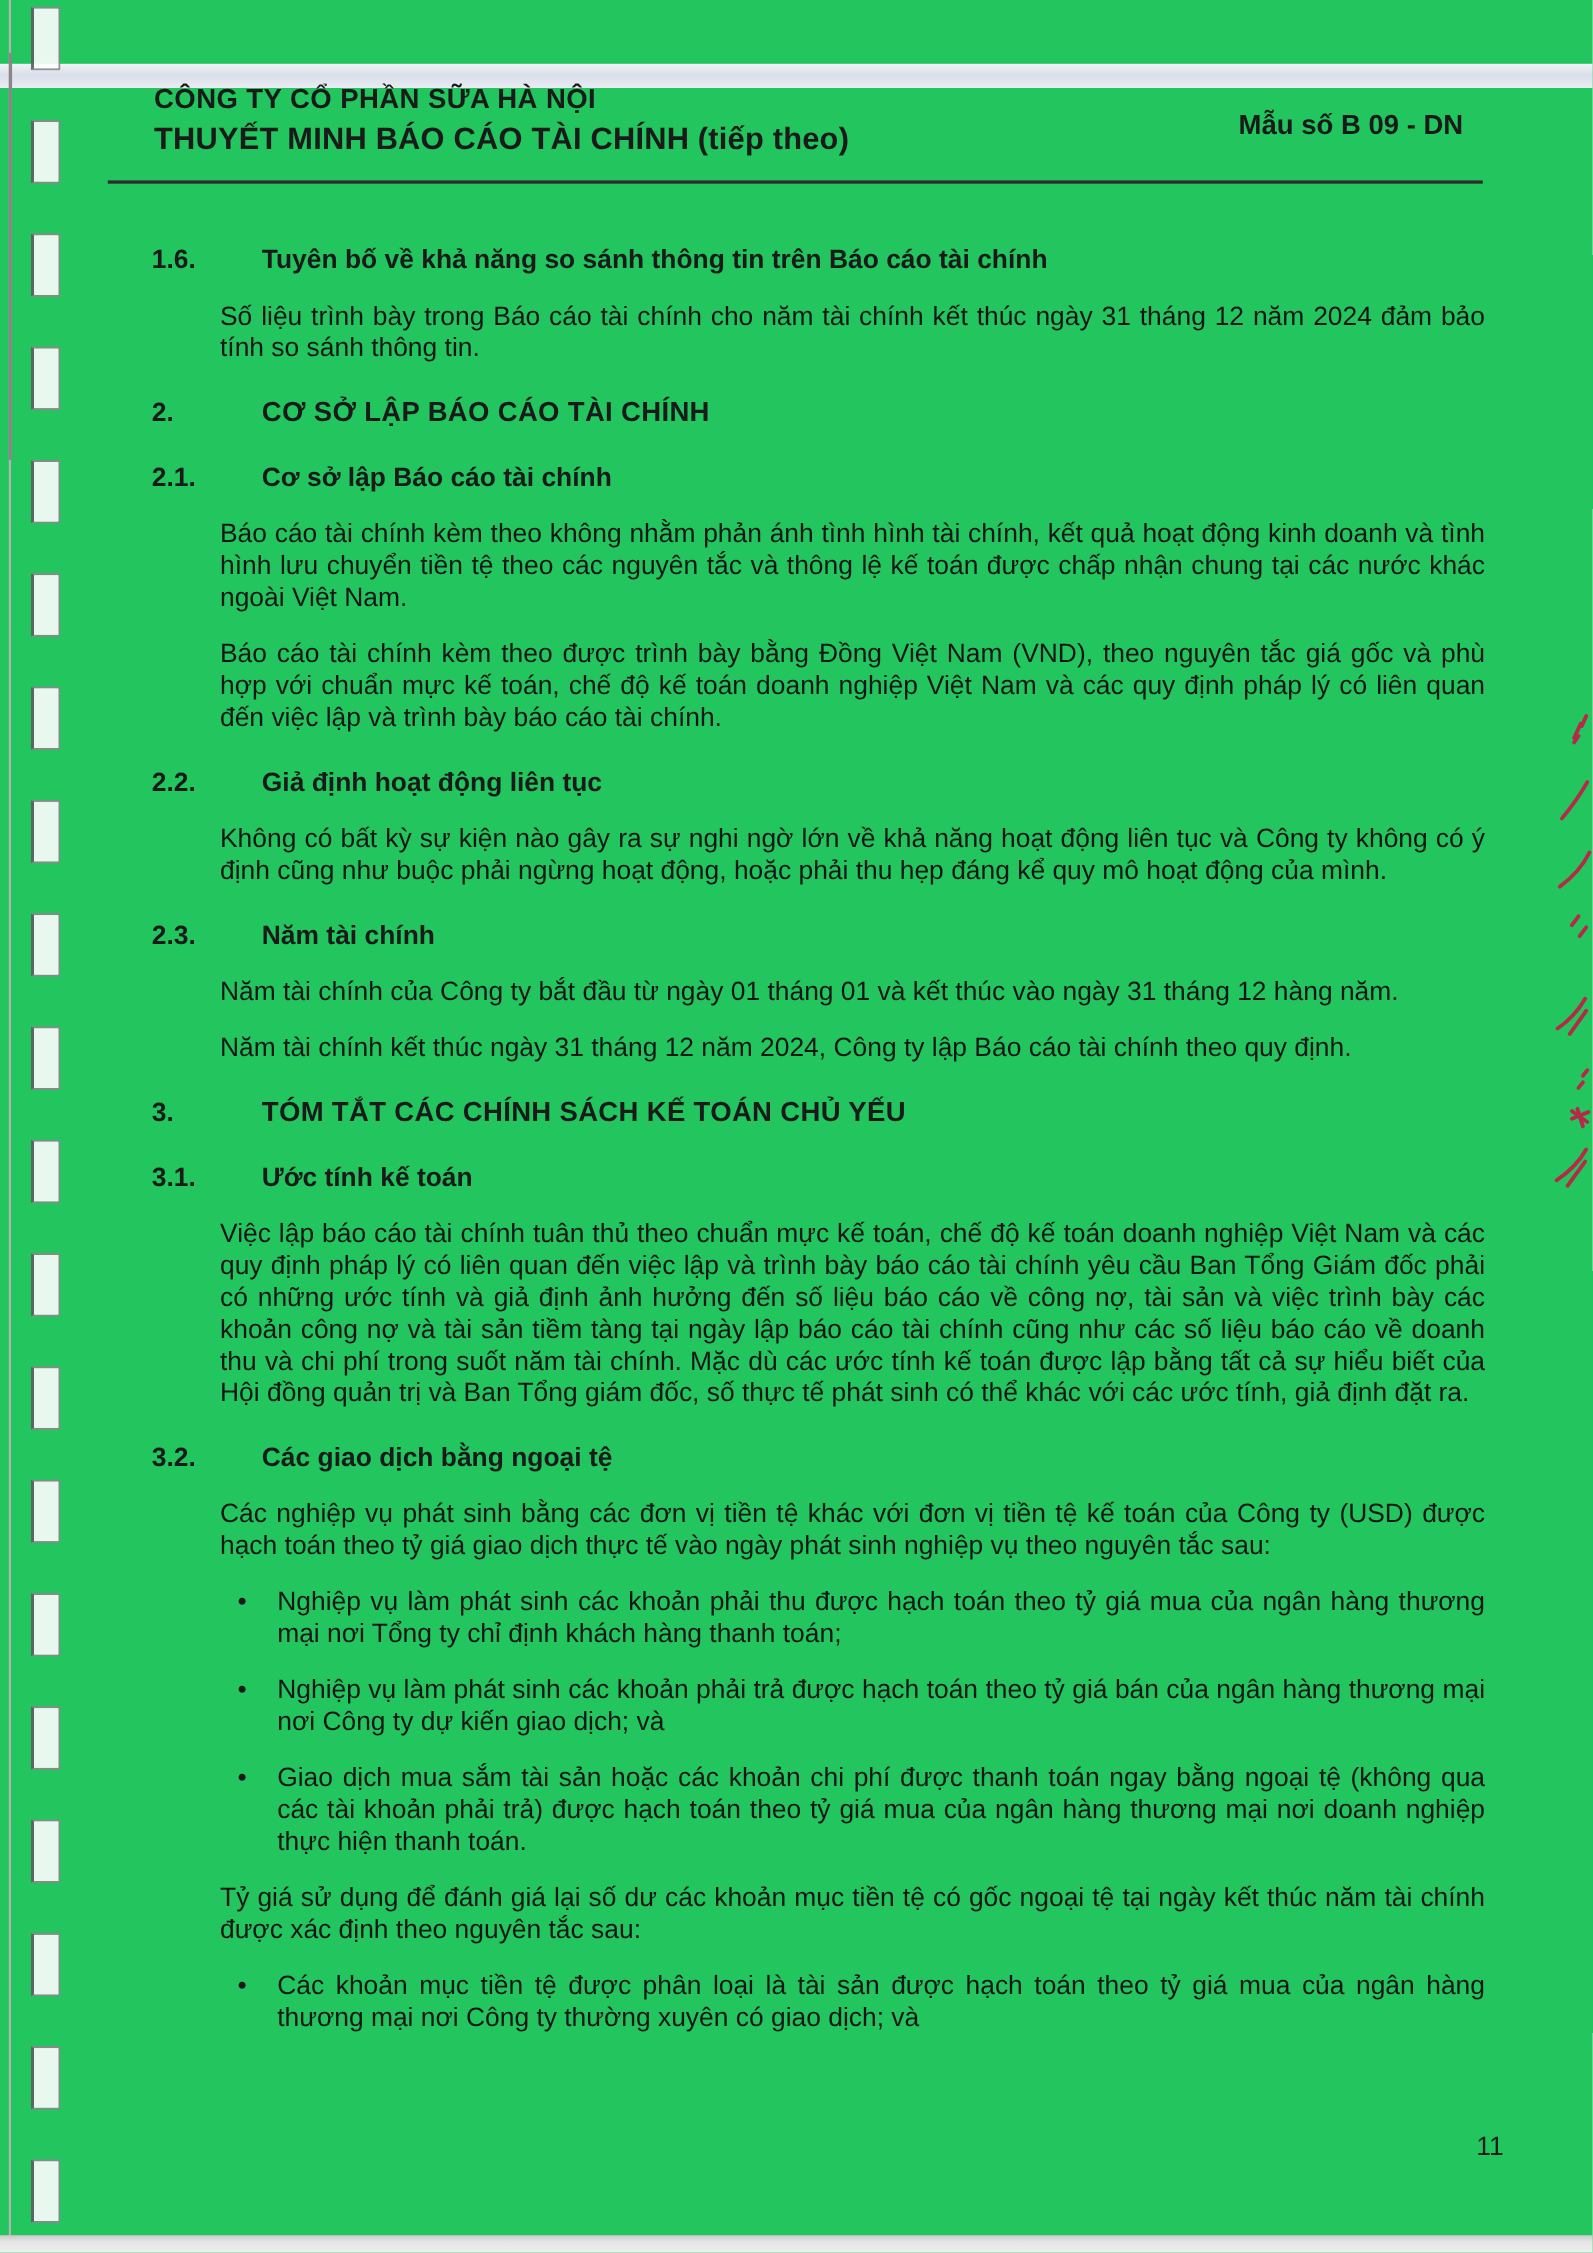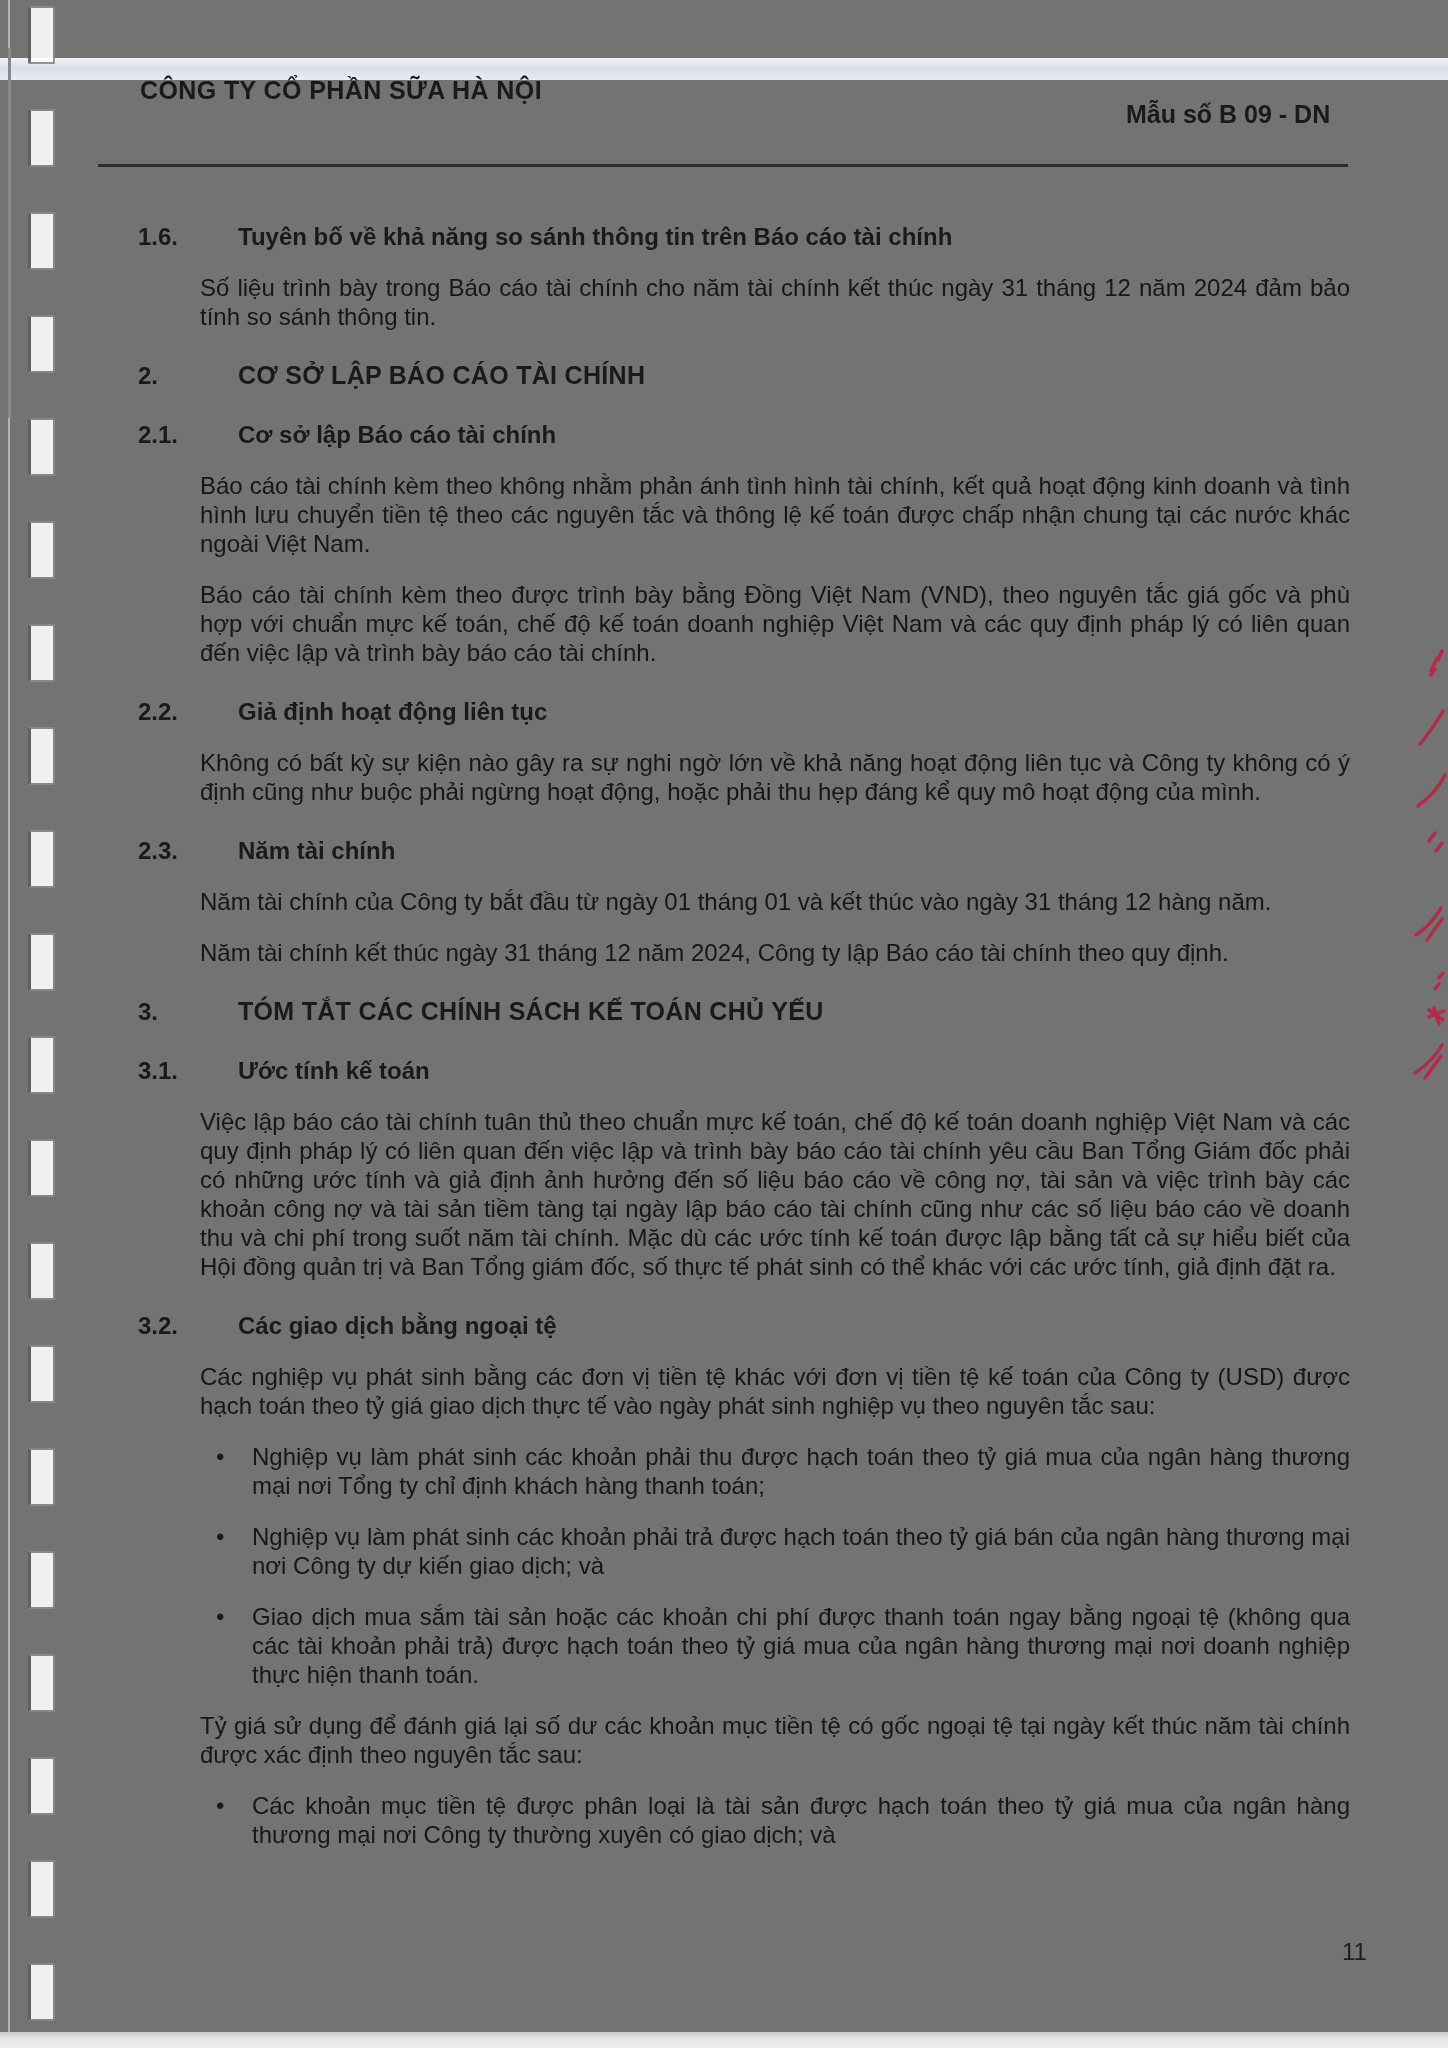--- a/index.html
+++ b/index.html
@@ -1,17 +1,17 @@
 <!DOCTYPE html>
 <html lang="vi"><head>
 <meta charset="utf-8">
 <style>
   html,body{margin:0;padding:0;background:#ffffff;}
   .page{
-    position:relative;width:1448px;height:2048px;background:#737373;overflow:hidden;
+    position:relative;width:1448px;height:2048px;background:#22c55e;overflow:hidden;
     font-family:"Liberation Sans", sans-serif;color:#1a1a1a;
   }
   
   .top-band{position:absolute;left:0;top:58px;width:1448px;height:22px;
     background:linear-gradient(#f2f4f8 0%,#d9dee9 45%,#e9ecf3 100%);}
   .bottom-band{position:absolute;left:0;top:2032px;width:1448px;height:16px;
     background:linear-gradient(#c9c9c9 0%,#e6e6e6 40%,#efefef 100%);}
   .scan-edge-line{position:absolute;left:8px;top:0;width:2px;height:2048px;background:#b3b3b3;}
   .scan-edge-dark{position:absolute;left:8px;top:48px;width:3px;height:370px;background:#8b8689;}
   .holes{position:absolute;left:28px;top:0;width:30px;height:2048px;}
@@ -65,20 +65,21 @@
       <div class="hole" style="top: 1551px;"></div>
       <div class="hole" style="top: 1654px;"></div>
       <div class="hole" style="top: 1757px;"></div>
       <div class="hole" style="top: 1860px;"></div>
       <div class="hole" style="top: 1963px;"></div>
     </div>
   <div class="bottom-band"></div>
 
   <div class="header">
     <div class="company">CÔNG TY CỔ PHẦN SỮA HÀ NỘI</div>
+    <div class="doc-title">THUYẾT MINH BÁO CÁO TÀI CHÍNH (tiếp theo)</div>
   </div>
   <div class="form-label">Mẫu số B 09 - DN</div>
   <div class="header-rule"></div>
 
   <main class="content">
       <div class="sec">
         <span class="sec-num">1.6.</span>
         <span class="sec-title">Tuyên bố về khả năng so sánh thông tin trên Báo cáo tài chính</span>
       </div>
       <p class="para">Số liệu trình bày trong Báo cáo tài chính cho năm tài chính kết thúc ngày 31 tháng 12 năm 2024 đảm bảo tính so sánh thông tin.</p>

